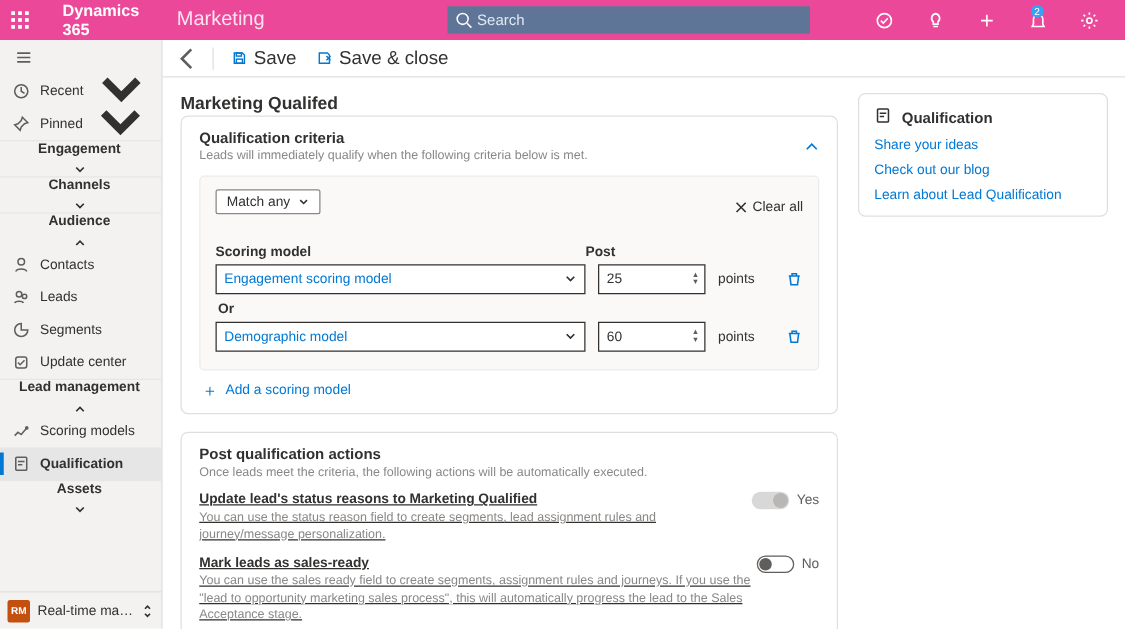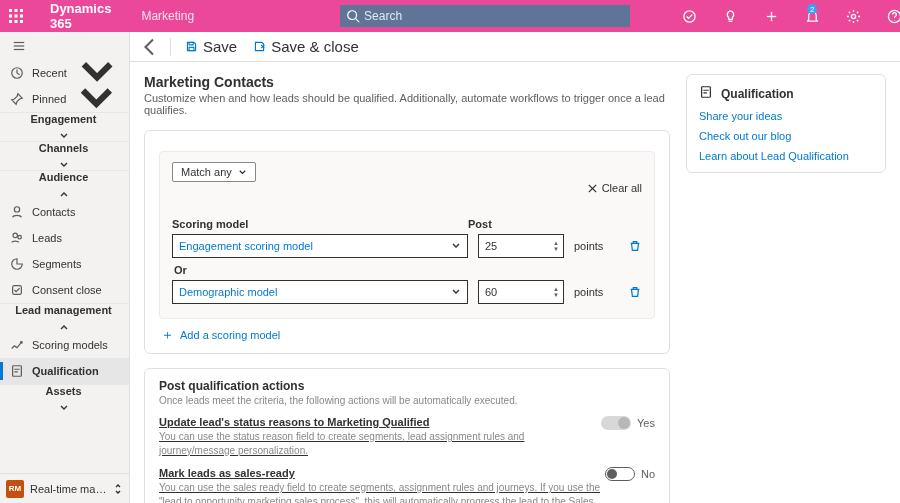--- a/index.html
+++ b/index.html
@@ -3,21 +3,21 @@
 <meta charset="utf-8">
 <style>
 * { margin: 0; padding: 0; box-sizing: border-box; font-family: "Segoe UI", Arial, sans-serif; }
 body { width: 900px; height: 503px; overflow: hidden; background: #fff; font-size: 12px; color: #323130; }
 
 
 .topbar { height: 32px; background: #ec4899; color: #fff; display: flex; align-items: center; padding: 0 8px; gap: 26px; }
 .topbar .waffle { width: 16px; height: 16px; display: inline-block; }
 .topbar .waffle svg { width: 16px; height: 16px; }
 .topbar .brand { font-size: 13px; font-weight: 600; }
-.topbar .module { font-size: 12px; opacity: .85; margin-left: 4px; }
+.topbar .module { font-size: 16px; opacity: .85; margin-left: 4px; }
 .topbar .search { flex: 0 0 290px; margin-left: 120px; position: relative; }
 .topbar .search input { width: 100%; height: 22px; padding: 0 6px 0 24px; border: none; background: #5f7597; color: #fff; font-size: 12px; }
 .topbar .search input::placeholder { color: #e1e9f2; }
 .topbar .search .sicon { position: absolute; left: 6px; top: 4px; width: 14px; height: 14px; }
 .topbar .spacer { flex: 1; }
 .topbar .ticon { width: 28px; height: 32px; display: flex; align-items: center; justify-content: center; position: relative; }
 .topbar .ticon svg { width: 15px; height: 15px; }
 .topbar .badge { position: absolute; top: 4px; right: 3px; background: #3aa0f3; color: #fff; border-radius: 6px; font-size: 8px; min-width: 10px; height: 10px; display: flex; align-items: center; justify-content: center; padding: 0 2px; }
 .topbar .avatar { width: 22px; height: 22px; border-radius: 50%; background: #8a6; display: flex; align-items: center; justify-content: center; font-size: 10px; color: #fff; margin-left: 4px; }
 
@@ -53,21 +53,21 @@
 .pagetitle { font-size: 14px; font-weight: 600; margin-bottom: 2px; }
 .pagedesc { font-size: 11px; color: #605e5c; margin-bottom: 14px; }
 
 .card { border: 1px solid #e1dfdd; border-radius: 6px; padding: 10px 14px 12px; margin-bottom: 14px; background: #fff; }
 .cardhead { display: flex; align-items: center; }
 .cardtitle { font-size: 12px; font-weight: 600; }
 .cardsub { font-size: 10px; color: #8a8886; margin-top: 2px; }
 .cardchev { margin-left: auto; color: #0078d4; width: 12px; height: 12px; }
 
 .criteria { background: #faf9f8; border: 1px solid #edebe9; border-radius: 4px; padding: 10px 12px 14px; margin-top: 10px; position: relative; }
-.matchrow { display: flex; align-items: flex-start; flex-direction: column; }
+.matchrow { display: flex; align-items: flex-end; }
 .matchbtn { border: 1px solid #8a8886; background: #fff; padding: 3px 8px; font-size: 11px; display: flex; align-items: center; gap: 6px; border-radius: 2px; }
 .clearall { margin-left: auto; display: flex; align-items: center; gap: 4px; font-size: 11px; color: #323130; }
 .labelrow { display: flex; gap: 0; margin-top: 24px; }
 .labelrow .lbl { font-size: 11px; font-weight: 600; }
 .scorerow { display: flex; align-items: center; gap: 10px; margin-top: 4px; }
 .modelselect { flex: 0 0 296px; height: 24px; border: 1px solid #323130; background: #fff; display: flex; align-items: center; padding: 0 6px; font-size: 11px; color: #0078d4; justify-content: space-between; }
 .modelselect .chev { color: #323130; width: 10px; height: 10px; }
 .scoreinput { width: 86px; height: 24px; border: 1px solid #323130; background: #fff; display: flex; align-items: center; justify-content: space-between; padding: 0 4px 0 6px; font-size: 11px; }
 .scoreinput .spin { display: flex; flex-direction: column; line-height: 6px; font-size: 6px; color: #605e5c; }
 .points { font-size: 11px; color: #323130; }
@@ -250,21 +250,21 @@
           </span>
         <span>Segments</span>
       </div>
       <div class="navitem">
         <span class="nicon">
             <svg viewBox="0 0 16 16">
               <rect x="3" y="3" width="10" height="10" rx="2"></rect>
               <path d="M5 8l2 2 4-4"></path>
             </svg>
           </span>
-        <span>Consent close</span>
+        <span>Update center</span>
       </div>
     </div>
     <div class="navgroup">
       <div class="navheader">
         <span>Lead management</span>
         <svg class="chev" viewBox="0 0 10 10">
             <path d="M2 7l3-3 3 3"></path>
           </svg>
       </div>
       <div class="navitem">
@@ -329,24 +329,32 @@
               <path d="M3 3h8l2 2v8H3z"></path>
               <path d="M10 6l4 4M14 6l-4 4" stroke="#0078d4"></path>
             </svg>
           </span>
         <span>Save &amp; close</span>
       </div>
     </div>
 
     <div class="content">
       <div class="leftcol">
-        <div class="pagetitle">Marketing Contacts</div>
-        <div class="pagedesc">Customize when and how leads should be qualified. Additionally, automate workflows to trigger once a lead qualifies.</div>
+        <div class="pagetitle">Marketing Qualifed</div>
 
         <div class="card">
+          <div class="cardhead">
+            <div>
+              <div class="cardtitle">Qualification criteria</div>
+              <div class="cardsub">Leads will immediately qualify when the following criteria below is met.</div>
+            </div>
+            <svg class="cardchev" viewBox="0 0 12 12">
+                <path d="M2 8l4-4 4 4"></path>
+              </svg>
+          </div>
 
           <div class="criteria">
             <div class="matchrow">
               <div class="matchbtn">
                 <span>Match any</span>
                 <svg width="9" height="9" viewBox="0 0 10 10">
                     <path d="M2 3l3 3 3-3"></path>
                   </svg>
               </div>
               <div class="clearall">

